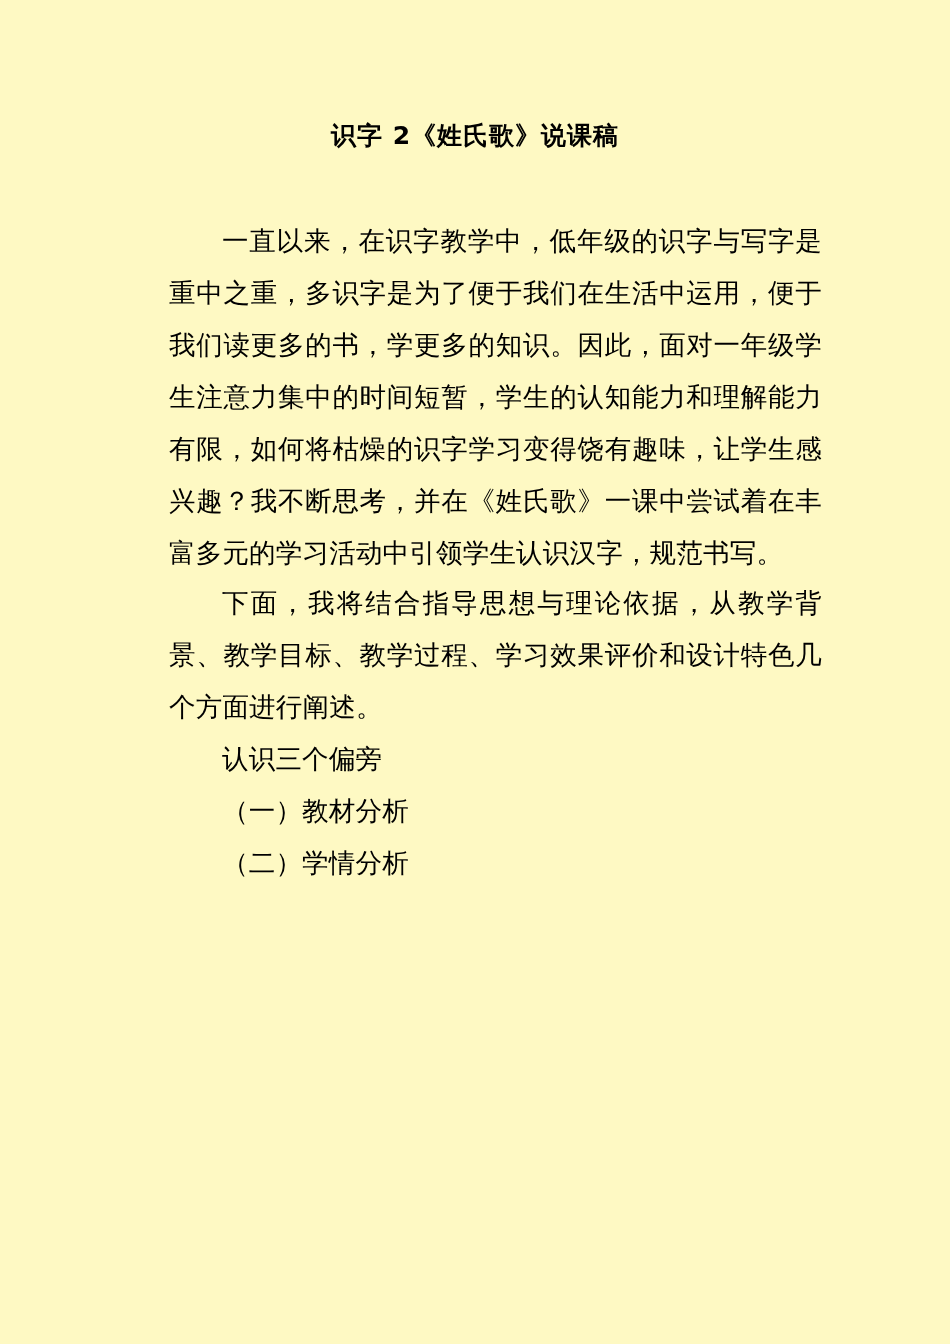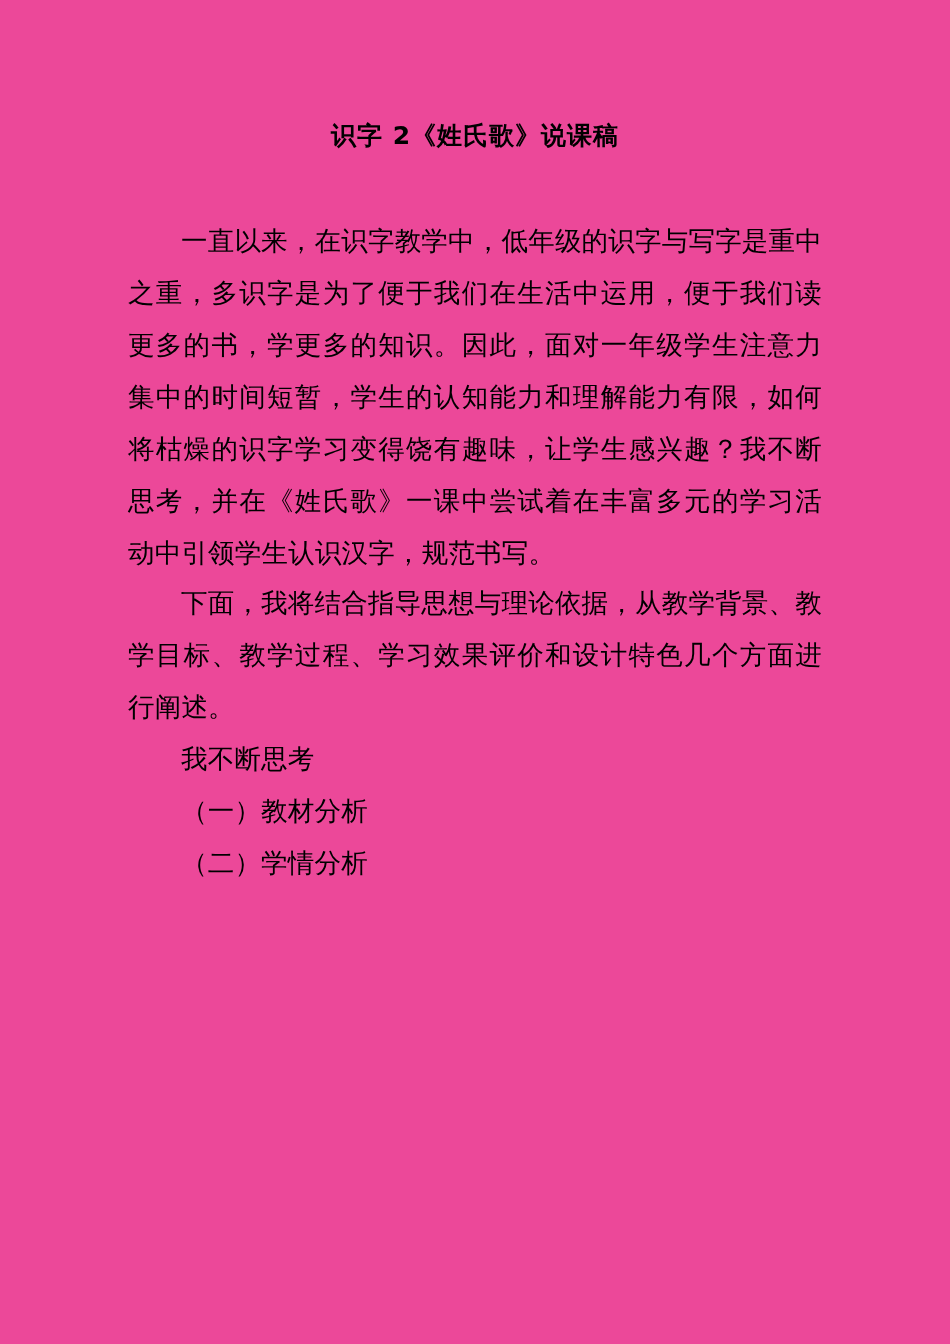--- a/index.html
+++ b/index.html
@@ -11,21 +11,21 @@
     width: 950px;
     height: 1344px;
     font-family: "DejaVu Serif", "Liberation Serif", serif;
     color: #000000;
     overflow: hidden;
   }
   .page {
     position: relative;
     width: 950px;
     height: 1344px;
-    background: #ec4899;
+    background: #fef9c3;
     box-sizing: border-box;
     padding: 118px 128px 0 128px;
   }
   .doc-title {
     font-family: "DejaVu Sans", "Liberation Sans", sans-serif;
     font-size: 25px;
     font-weight: bold;
     text-align: center;
     letter-spacing: 1px;
     margin: 0 0 62px 0;
@@ -34,37 +34,38 @@
   .para {
     font-size: 26.5px;
     line-height: 52px;
     text-align: justify;
     text-justify: inter-ideograph;
     margin: 0;
     letter-spacing: 0.2px;
   }
   .para.indent {
     text-indent: 2em;
+    margin-left: 41px;
   }
   .para + .para {
     margin-top: 0px;
     font-family: Liberation Mono, monospace;
   }
 </style>
 </head>
 <body>
 
 <div class="page">
 
   <h1 class="doc-title">识字 2《姓氏歌》说课稿</h1>
 
   <p class="para indent">一直以来，在识字教学中，低年级的识字与写字是重中之重，多识字是为了便于我们在生活中运用，便于我们读更多的书，学更多的知识。因此，面对一年级学生注意力集中的时间短暂，学生的认知能力和理解能力有限，如何将枯燥的识字学习变得饶有趣味，让学生感兴趣？我不断思考，并在《姓氏歌》一课中尝试着在丰富多元的学习活动中引领学生认识汉字，规范书写。</p>
 
   <p class="para indent">下面，我将结合指导思想与理论依据，从教学背景、教学目标、教学过程、学习效果评价和设计特色几个方面进行阐述。</p>
 
-  <p class="para indent">我不断思考</p>
+  <p class="para indent">认识三个偏旁</p>
 
   <p class="para indent">（一）教材分析</p>
 
 
   <p class="para indent">（二）学情分析</p>
 
 </div>
 
 </body></html>

